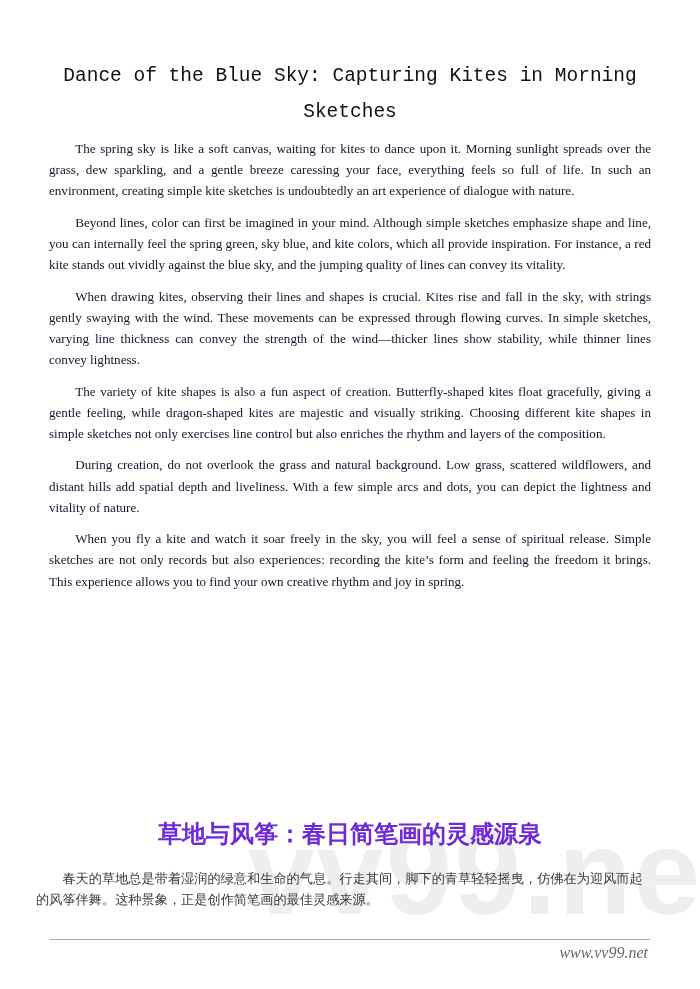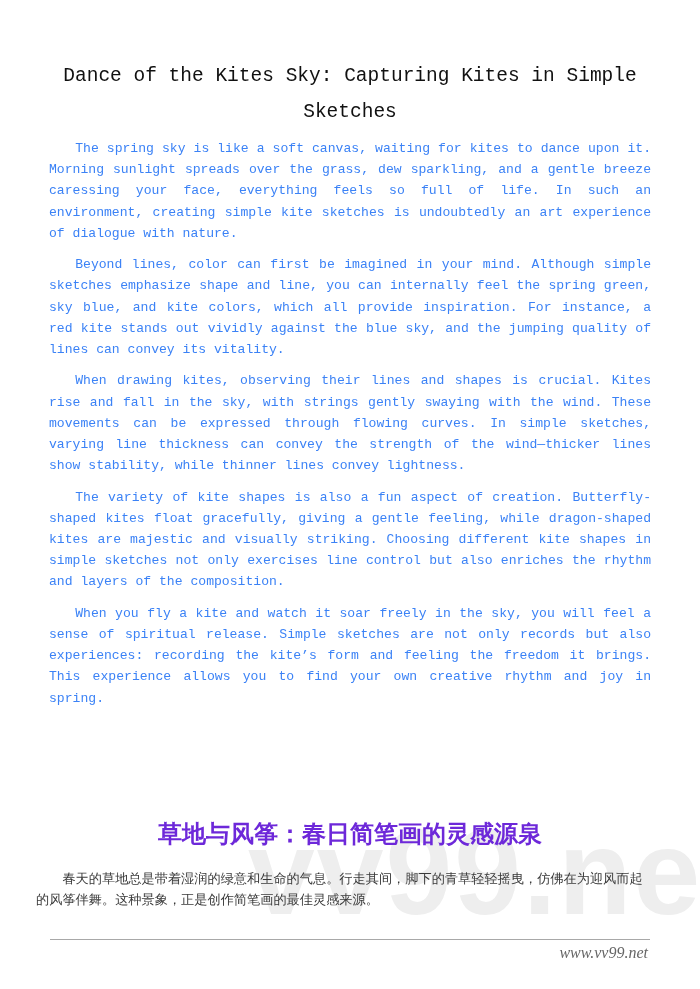--- a/index.html
+++ b/index.html
@@ -31,24 +31,24 @@
       color: #111111;
       letter-spacing: 0px;
       margin: 0;
       font-weight: normal;
     }
     .body-text {
       position: absolute;
       left: 49px;
       top: 138px;
       width: 602px;
-      font-family: Liberation Mono, monospace;
+      font-family: Liberation Serif, serif;
       font-size: 13.1px;
       line-height: 21.2px;
-      color: #3b82f6;
+      color: #0f172a;
     }
     .body-text p {
       margin: 0 0 10.2px 0;
       text-indent: 2em;
       text-align: justify;
       text-align-last: left;
     }
     .watermark {
       position: absolute;
       left: 248px;
@@ -106,27 +106,28 @@
       font-style: italic;
       font-size: 16px;
       color: #666666;
     }
   </style>
 </head>
 <body>
 
 <div class="page">
 
-  <h1 class="title">Dance of the Kites Sky: Capturing Kites in Simple Sketches</h1>
+  <h1 class="title">Dance of the Blue Sky: Capturing Kites in Morning Sketches</h1>
 
   <div class="body-text">
     <p>The spring sky is like a soft canvas, waiting for kites to dance upon it. Morning sunlight spreads over the grass, dew sparkling, and a gentle breeze caressing your face, everything feels so full of life. In such an environment, creating simple kite sketches is undoubtedly an art experience of dialogue with nature.</p>
     <p>Beyond lines, color can first be imagined in your mind. Although simple sketches emphasize shape and line, you can internally feel the spring green, sky blue, and kite colors, which all provide inspiration. For instance, a red kite stands out vividly against the blue sky, and the jumping quality of lines can convey its vitality.</p>
     <p>When drawing kites, observing their lines and shapes is crucial. Kites rise and fall in the sky, with strings gently swaying with the wind. These movements can be expressed through flowing curves. In simple sketches, varying line thickness can convey the strength of the wind—thicker lines show stability, while thinner lines convey lightness.</p>
     <p>The variety of kite shapes is also a fun aspect of creation. Butterfly-shaped kites float gracefully, giving a gentle feeling, while dragon-shaped kites are majestic and visually striking. Choosing different kite shapes in simple sketches not only exercises line control but also enriches the rhythm and layers of the composition.</p>
+    <p>During creation, do not overlook the grass and natural background. Low grass, scattered wildflowers, and distant hills add spatial depth and liveliness. With a few simple arcs and dots, you can depict the lightness and vitality of nature.</p>
     <p>When you fly a kite and watch it soar freely in the sky, you will feel a sense of spiritual release. Simple sketches are not only records but also experiences: recording the kite’s form and feeling the freedom it brings. This experience allows you to find your own creative rhythm and joy in spring.</p>
   </div>
 
   <div class="watermark">vv99.net</div>
 
   <h2 class="cn-title">草地与风筝：春日简笔画的灵感源泉</h2>
 
   <div class="cn-text">
     <p>春天的草地总是带着湿润的绿意和生命的气息。行走其间，脚下的青草轻轻摇曳，仿佛在为迎风而起的风筝伴舞。这种景象，正是创作简笔画的最佳灵感来源。</p>
   </div>

